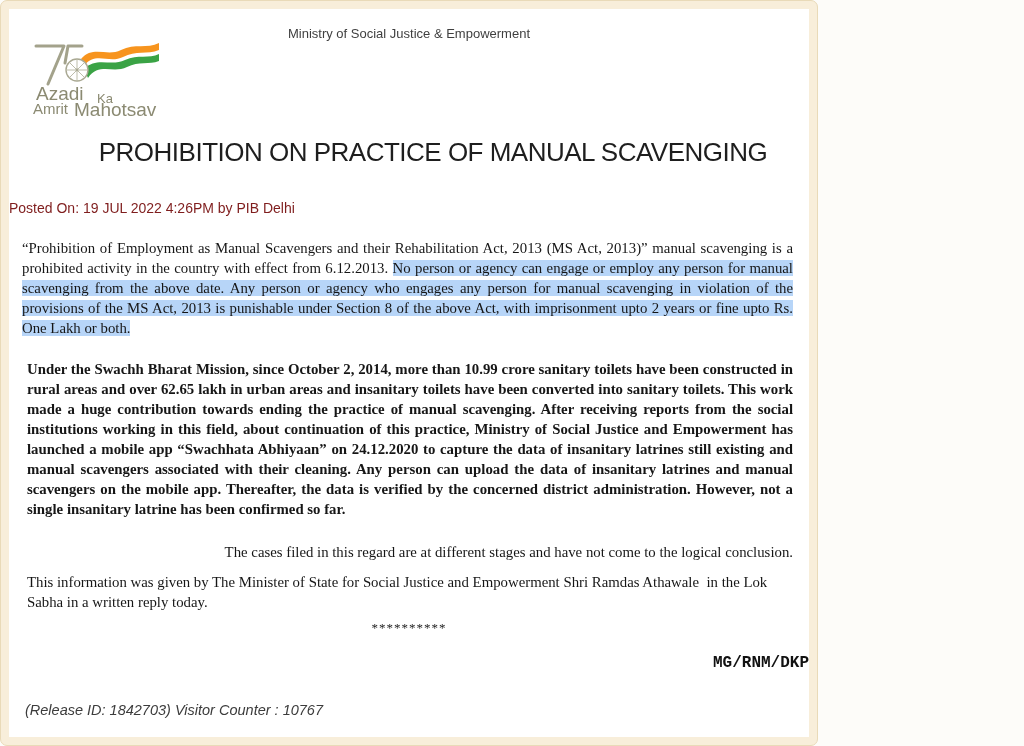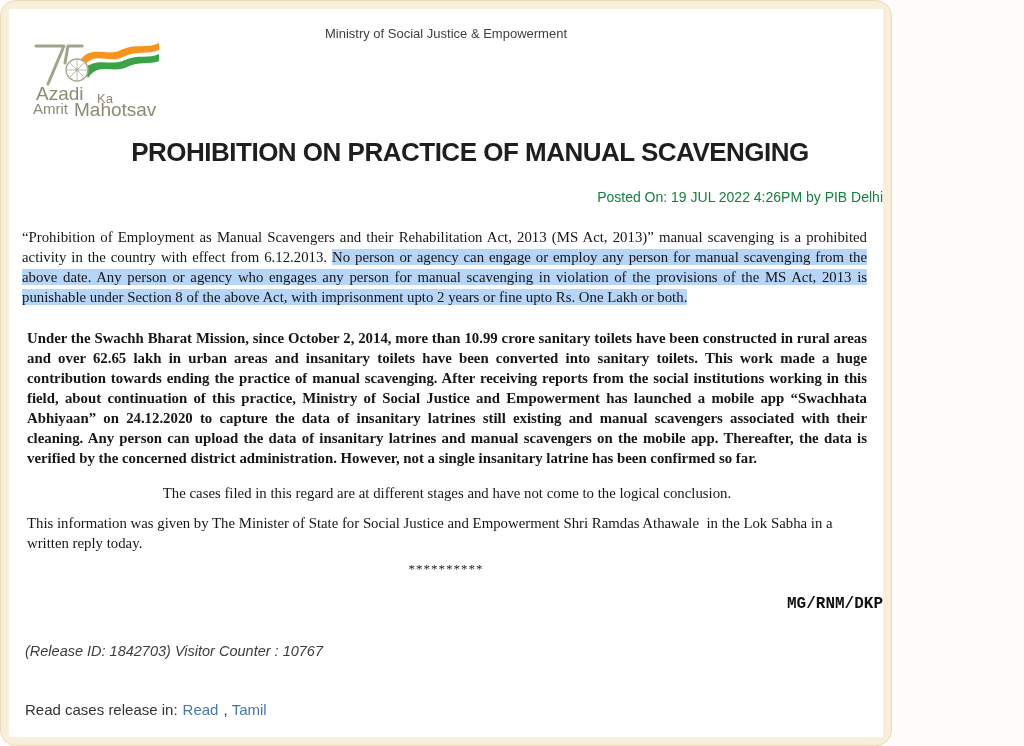--- a/index.html
+++ b/index.html
@@ -1,19 +1,19 @@
 <!DOCTYPE html>
 <html style="--page-border: #f8eeda; --highlight: #b7d5f8; --link: #4677ab; --flag-saffron: #f7941e; --flag-green: #3aa345; --logo-olive: #8b8a72;"><head>
 <meta charset="utf-8">
 <style>
   html,body{margin:0;padding:0;background:#fdfcf9;}
   .frame{
-    width:892px;height:746px;box-sizing:border-box;
+    width:818px;height:746px;box-sizing:border-box;
     background:var(--page-border,#f8eeda);
-    border:1px solid #e9dab8;border-radius:16px;
+    border:1px solid #e9dab8;border-radius:7px;
     padding:8px;position:relative;
     font-family:"Liberation Sans",sans-serif;
   }
   .page{
     background:#ffffff;width:100%;height:100%;box-sizing:border-box;
     position:relative;overflow:hidden;
   }
   .ministry{
     padding-top:17px;text-align:center;
     font-size:13px;color:#3f3f3f;
@@ -24,32 +24,32 @@
   .logo .chakra-ring{fill:#ffffff;stroke:#a9a892;stroke-width:1.4;}
   .logo .chakra-spoke{stroke:#b6b5a0;stroke-width:0.9;}
   .logo .flag-saffron{fill:var(--flag-saffron,#f7941e);}
   .logo .flag-green{fill:var(--flag-green,#3aa345);}
   .logo .azadi{font-size:19px;}
   .logo .ka{font-size:13px;}
   .logo .amrit{font-size:15px;}
   .logo .mahotsav{font-size:19px;}
   .title{
     margin:96px 0 0;text-align:center;
-    font-size:26px;font-weight:bold;letter-spacing:-0.5px;color:#1e1e1e;padding-left:48px;
+    font-size:26px;font-weight:normal;letter-spacing:-0.5px;color:#1e1e1e;padding-left:48px;
   }
-  .posted{margin-top:21px;text-align:right;font-size:14px;color:#15803d;}
+  .posted{margin-top:32px;text-align:left;font-size:14px;color:#7f1d1d;}
   .body{
     font-family:"Liberation Serif",serif;
     font-size:14.8px;line-height:20px;color:#161616;
     text-align:justify;margin:0 16px 0 18px;
   }
   .p1{margin-left:13px;margin-top:22px;}
   .hl{background:var(--highlight,#b7d5f8);}
   .p2{margin-top:21px;font-weight:bold;}
-  .p3{margin-top:15px;text-align:center;}
+  .p3{margin-top:23px;text-align:right;}
   .p4{margin-top:10px;text-align:left;}
   .stars{
     margin-top:8px;text-align:center;
     font-family:"Liberation Serif",serif;font-size:13px;
     letter-spacing:1px;color:#222222;
   }
   .signoff{
     margin:18px 0 0 18px;
     font-family:Liberation Mono, monospace;font-weight:bold;
     font-size:16px;color:#111111;text-align:right;

